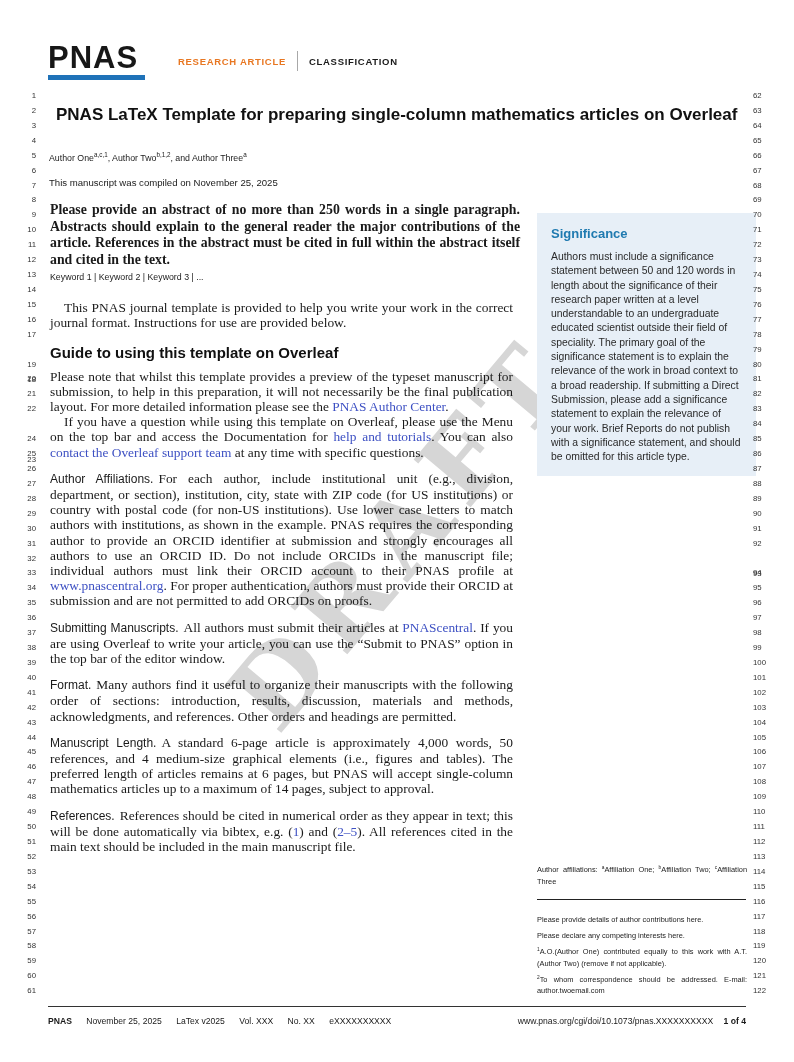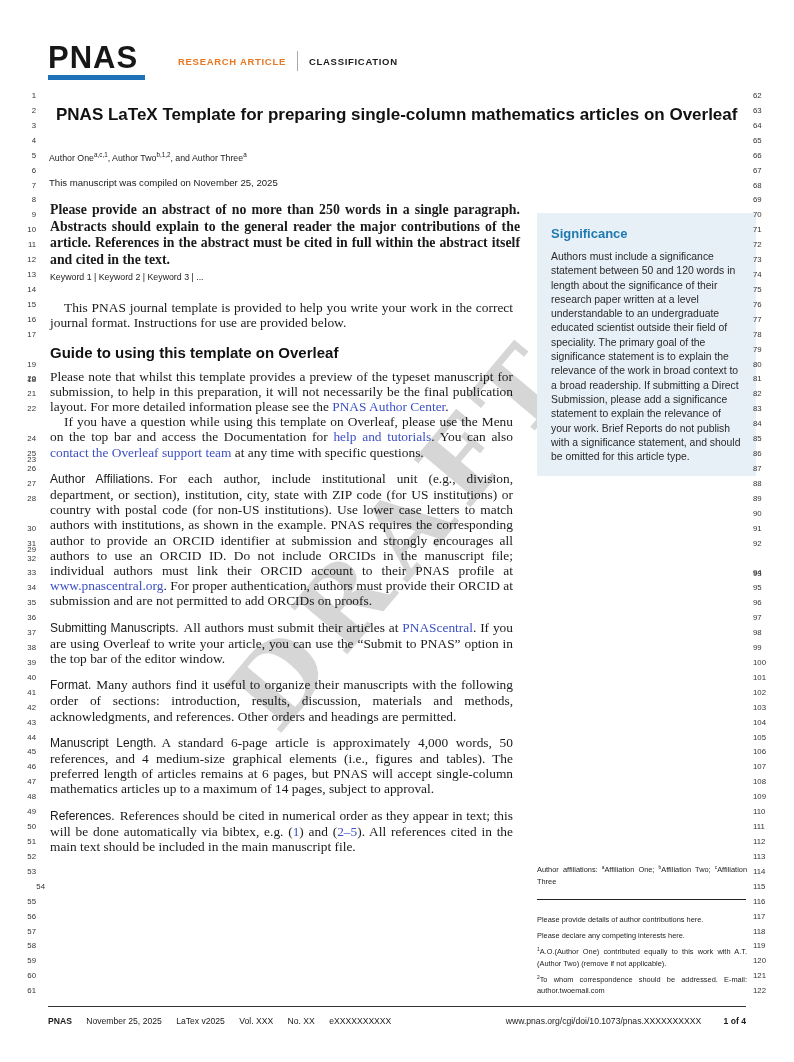--- a/index.html
+++ b/index.html
@@ -49,21 +49,21 @@
   .side-rule{position:absolute;left:537px;top:899px;width:209px;border:none;border-top:1px solid #222;margin:0;z-index:1;}
   .side-notes{position:absolute;left:537px;top:914px;width:210px;font-family:"Liberation Sans",sans-serif;
     font-size:7.4px;line-height:1.5;color:#222;text-align:justify;z-index:1;}
   .side-notes p{margin:0 0 5px;}
   sup{font-size:.65em;}
 
   .footer-rule{position:absolute;left:48px;top:1006px;width:698px;border-top:1px solid #333;z-index:1;}
   footer{position:absolute;left:48px;top:1016px;width:698px;display:flex;justify-content:space-between;
     font-family:"Liberation Sans",sans-serif;font-size:8.6px;color:#1a1a1a;z-index:1;}
   .f-left span{margin-right:12px;}
-  .f-right span{margin-left:20px;}
+  .f-right span{margin-left:8px;}
   .f-bold{font-weight:700;}
 
   .ln-col{position:absolute;top:91px;height:915px;font-family:"Liberation Sans",sans-serif;font-size:7.8px;color:#333;z-index:1;}
   .ln-col div{position:absolute;width:100%;}
   #ln-left{left:20px;width:16px;text-align:right;}
   #ln-right{left:753px;width:20px;text-align:left;}
 </style>
 </head>
 <body>
 
@@ -153,21 +153,21 @@
       <div style="top: 268.56px;">19</div>
       <div style="top: 283.48px;">20</div>
       <div style="top: 298.4px;">21</div>
       <div style="top: 313.32px;">22</div>
       <div style="top: 328.24px; margin-top: 36px;">23</div>
       <div style="top: 343.16px;">24</div>
       <div style="top: 358.08px;">25</div>
       <div style="top: 373px;">26</div>
       <div style="top: 387.92px;">27</div>
       <div style="top: 402.84px;">28</div>
-      <div style="top: 417.76px; margin-top: 36px;">29</div>
+      <div style="top: 417.76px;">29</div>
       <div style="top: 432.68px;">30</div>
       <div style="top: 447.6px;">31</div>
       <div style="top: 462.52px;">32</div>
       <div style="top: 477.44px;">33</div>
       <div style="top: 492.36px;">34</div>
       <div style="top: 507.28px;">35</div>
       <div style="top: 522.2px;">36</div>
       <div style="top: 537.12px;">37</div>
       <div style="top: 552.04px;">38</div>
       <div style="top: 566.96px;">39</div>
@@ -178,21 +178,21 @@
       <div style="top: 641.56px;">44</div>
       <div style="top: 656.48px;">45</div>
       <div style="top: 671.4px;">46</div>
       <div style="top: 686.32px;">47</div>
       <div style="top: 701.24px;">48</div>
       <div style="top: 716.16px;">49</div>
       <div style="top: 731.08px;">50</div>
       <div style="top: 746px;">51</div>
       <div style="top: 760.92px;">52</div>
       <div style="top: 775.84px;">53</div>
-      <div style="top: 790.76px; margin-left: 9px;">54</div>
+      <div style="top: 790.76px;">54</div>
       <div style="top: 805.68px;">55</div>
       <div style="top: 820.6px;">56</div>
       <div style="top: 835.52px;">57</div>
       <div style="top: 850.44px;">58</div>
       <div style="top: 865.36px;">59</div>
       <div style="top: 880.28px;">60</div>
       <div style="top: 895.2px;">61</div>
     </div>
   <div class="ln-col" id="ln-right">
       <div style="top: 0px;">62</div>

